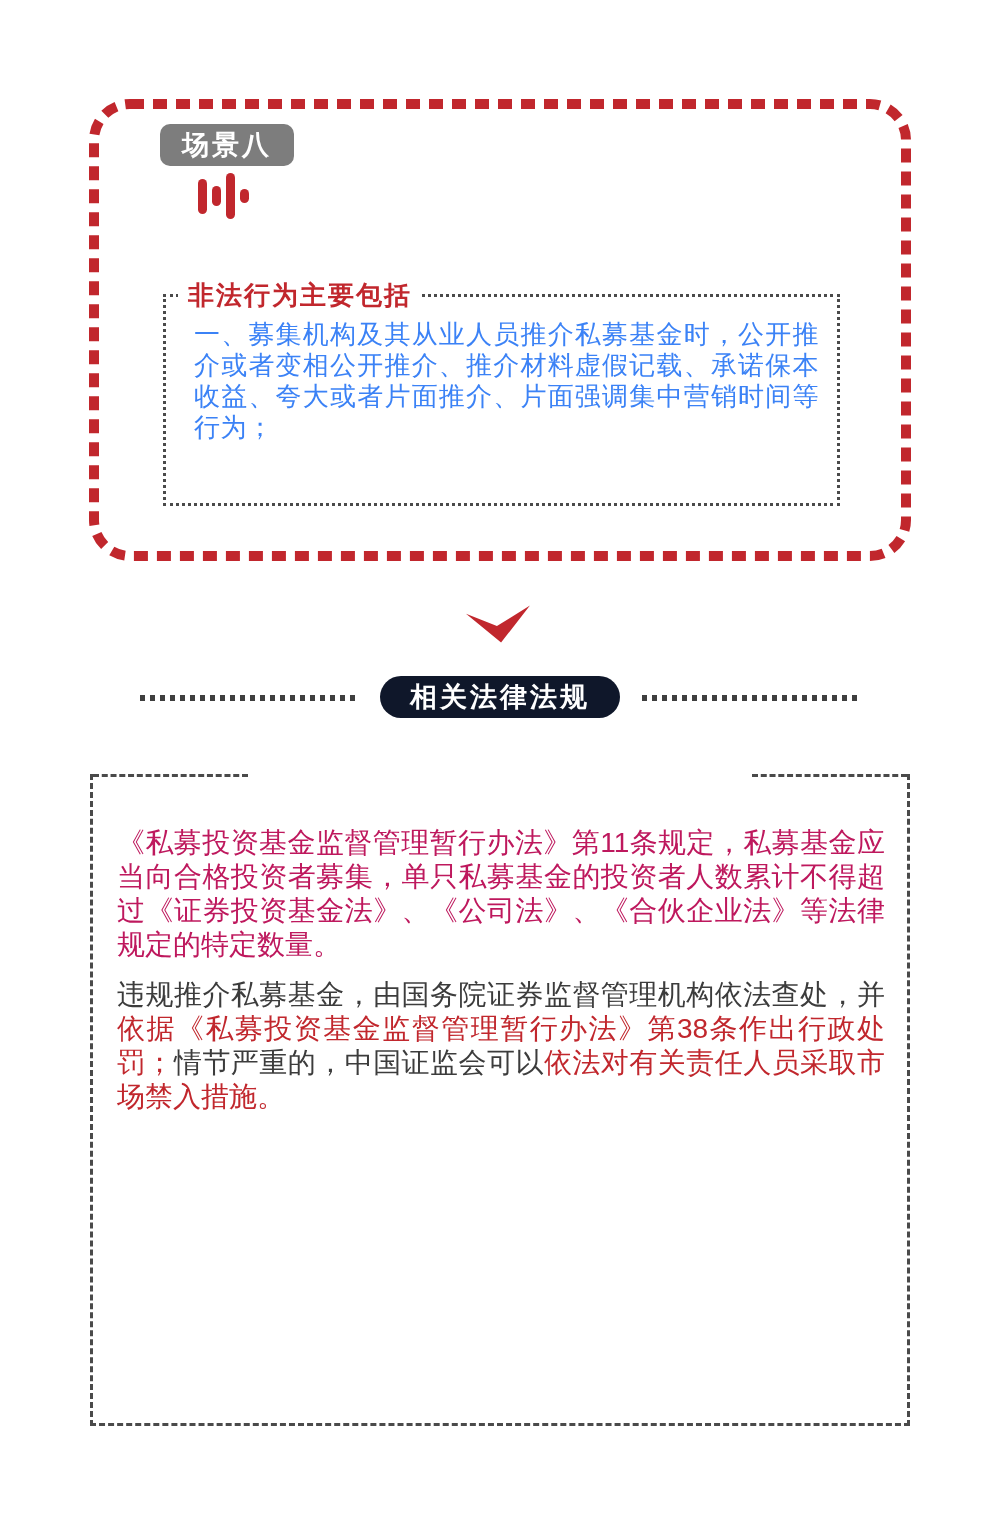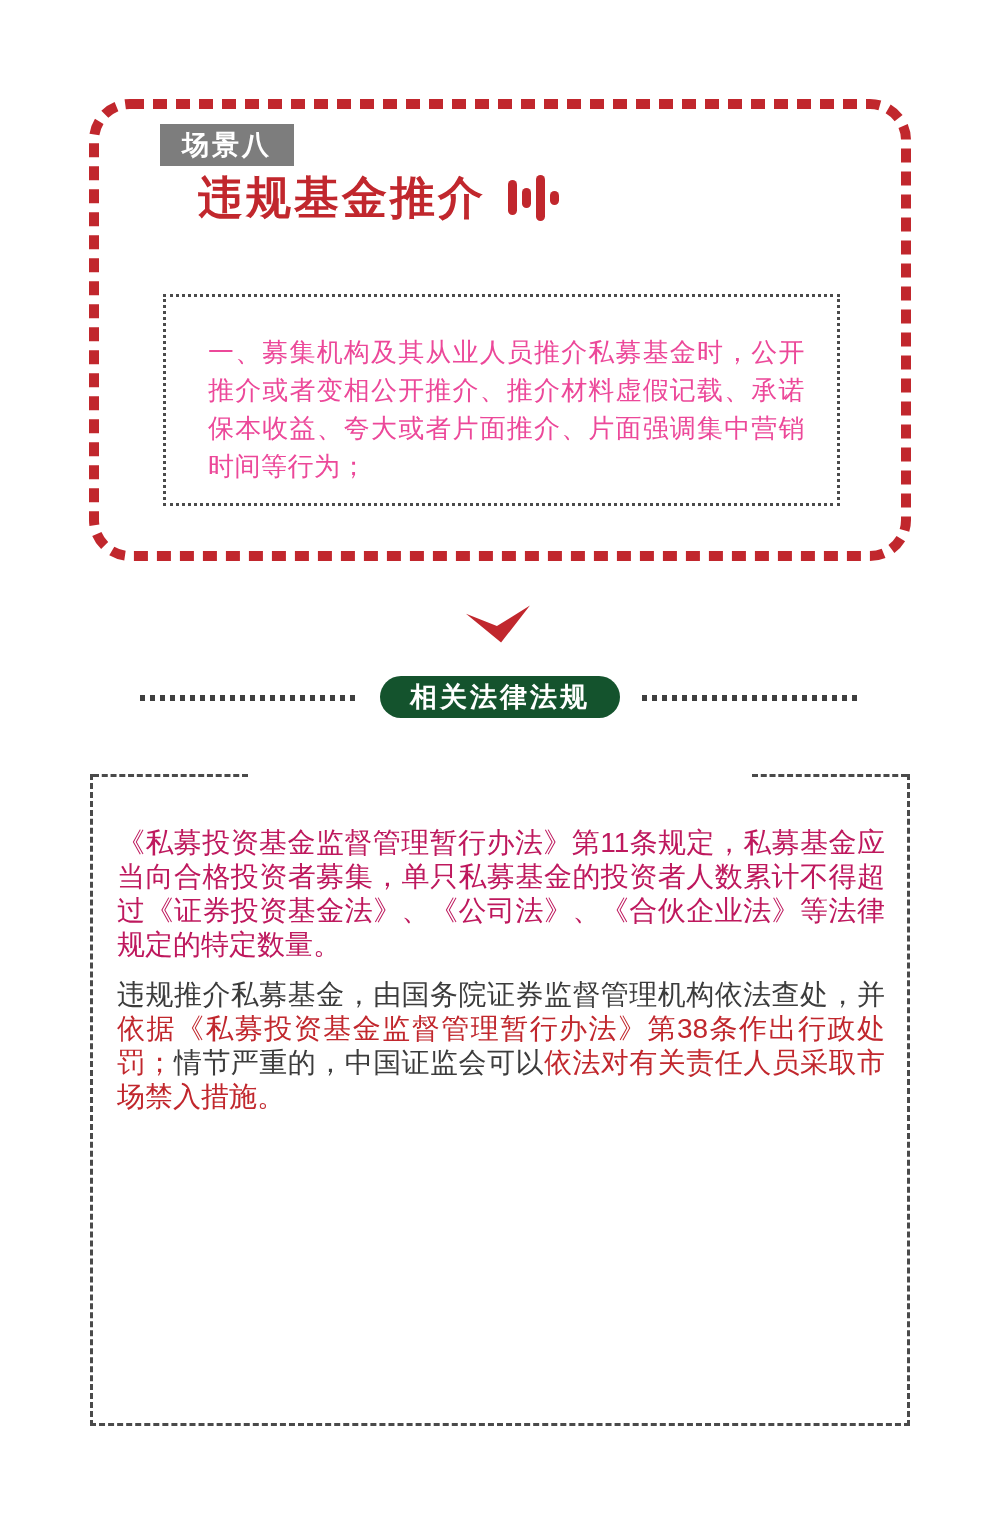--- a/index.html
+++ b/index.html
@@ -9,21 +9,21 @@
   }
 
   
   .scene-card{position:absolute;left:88px;top:98px;width:824px;height:464px;}
   .card-border{position:absolute;left:0;top:0;width:824px;height:464px;}
 
   .scene-badge{
     position:absolute;left:72px;top:26px;
     background:#7d7d7d;color:#ffffff;
     font-size:27px;font-weight:bold;letter-spacing:3px;
-    padding:5px 22px;border-radius:0;line-height:1.2;
+    padding:5px 22px;border-radius:10px;line-height:1.2;
   }
   .title-row{position:absolute;left:110px;top:74px;display:flex;align-items:center;gap:22px;}
   .page-title{
     margin:0;color:#c1272d;font-size:45px;font-weight:bold;
     letter-spacing:3px;line-height:1.15;white-space:nowrap;
   }
   .sound-bars{display:flex;align-items:center;gap:5px;height:48px;}
   .sound-bars i{display:block;width:9px;background:#c1272d;border-radius:5px;}
   .sound-bars i:nth-child(1){height:35px;}
   .sound-bars i:nth-child(2){height:20px;}
@@ -34,37 +34,37 @@
     position:absolute;left:75px;top:196px;width:677px;height:212px;
     border:3px dotted #4a4a4a;box-sizing:border-box;
   }
   .illegal-label{
     position:absolute;top:-17px;left:12px;background:#ffffff;
     padding:0 10px;color:#c1272d;font-size:26px;font-weight:bold;
     letter-spacing:2px;line-height:1.2;white-space:nowrap;
   }
   .illegal-items{padding:22px 18px 0 28px;}
   .illegal-item{
-    margin:14px;font-size:26px;line-height:38px;color:#ec4899;
+    margin:0;font-size:26px;line-height:31px;color:#3b82f6;
     text-align:justify;letter-spacing:0.5px;
   }
 
   
   .chevron{position:absolute;left:466px;top:604px;width:66px;height:40px;}
 
   .divider{position:absolute;left:0;top:676px;width:1000px;height:42px;}
   .divider-dash{
     position:absolute;top:19px;height:6px;width:218px;
     background:repeating-linear-gradient(90deg,#3f3f3f 0 5px,transparent 5px 10px);
   }
   .divider-dash.left{left:140px;}
   .divider-dash.right{left:642px;}
   .laws-pill{
     position:absolute;left:380px;top:0;width:240px;height:42px;
-    background:#14532d;border-radius:21px;color:#ffffff;
+    background:#0f172a;border-radius:21px;color:#ffffff;
     font-size:27px;font-weight:bold;letter-spacing:3px;
     display:flex;align-items:center;justify-content:center;
   }
 
   
   .law-box{
     position:absolute;left:90px;top:774px;width:820px;height:652px;
     box-sizing:border-box;
     border-left:3px dashed #4a4a4a;border-right:3px dashed #4a4a4a;
     border-bottom:3px dashed #4a4a4a;
@@ -90,30 +90,30 @@
 <div class="page">
 
   <section class="scene-card">
     <svg class="card-border" viewBox="0 0 824 464" xmlns="http://www.w3.org/2000/svg">
       <rect x="6" y="6" width="812" height="452" rx="36" ry="36" fill="none" stroke="#c1272d" stroke-width="10" stroke-dasharray="14 9"></rect>
     </svg>
 
     <div class="scene-badge">场景八</div>
 
     <div class="title-row">
-      <h1 class="page-title">违规基金推介</h1>
       <span class="sound-bars">
         <i></i>
           <i></i>
           <i></i>
           <i></i>
       </span>
     </div>
 
     <div class="illegal-box">
+      <span class="illegal-label">非法行为主要包括</span>
       <div class="illegal-items">
           <p class="illegal-item">一、募集机构及其从业人员推介私募基金时，公开推介或者变相公开推介、推介材料虚假记载、承诺保本收益、夸大或者片面推介、片面强调集中营销时间等行为；</p>
         </div>
     </div>
   </section>
 
   <svg class="chevron" viewBox="0 0 64 36" xmlns="http://www.w3.org/2000/svg">
     <polygon points="0,8 30,20 62,0 34,36" fill="#c1272d"></polygon>
   </svg>
 

